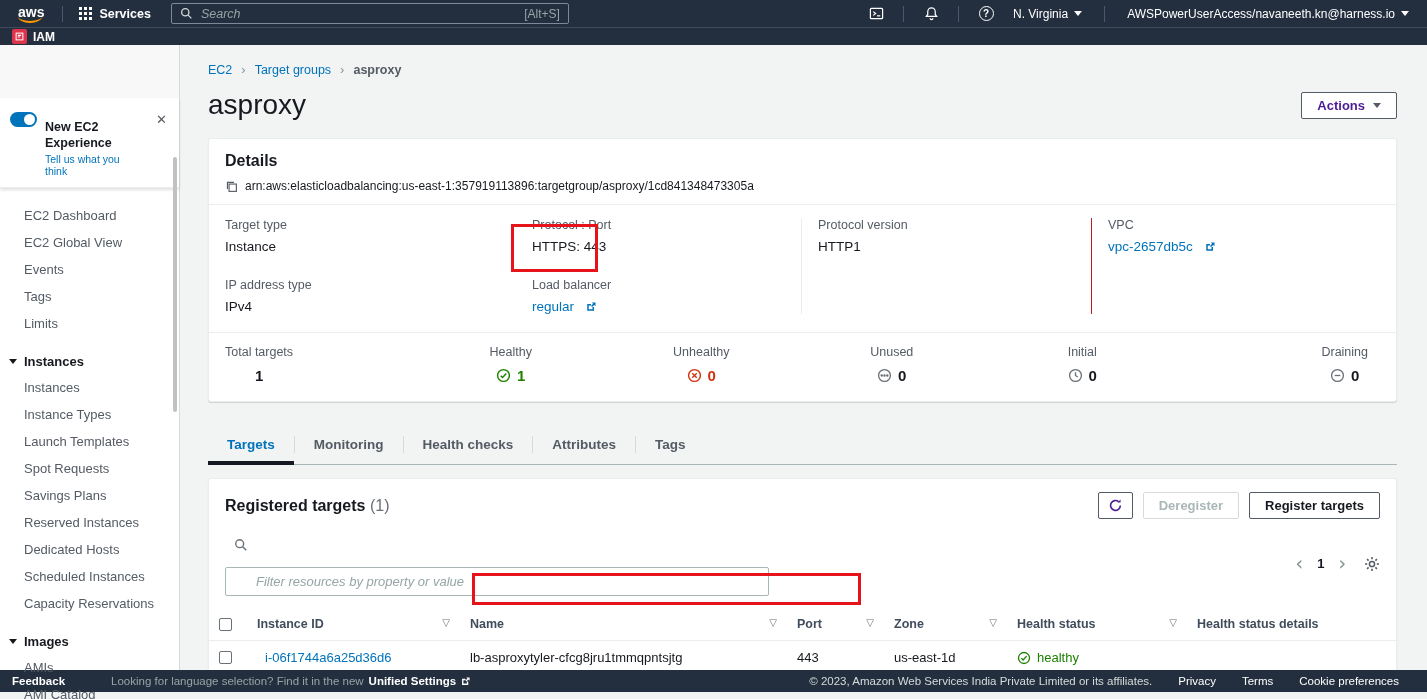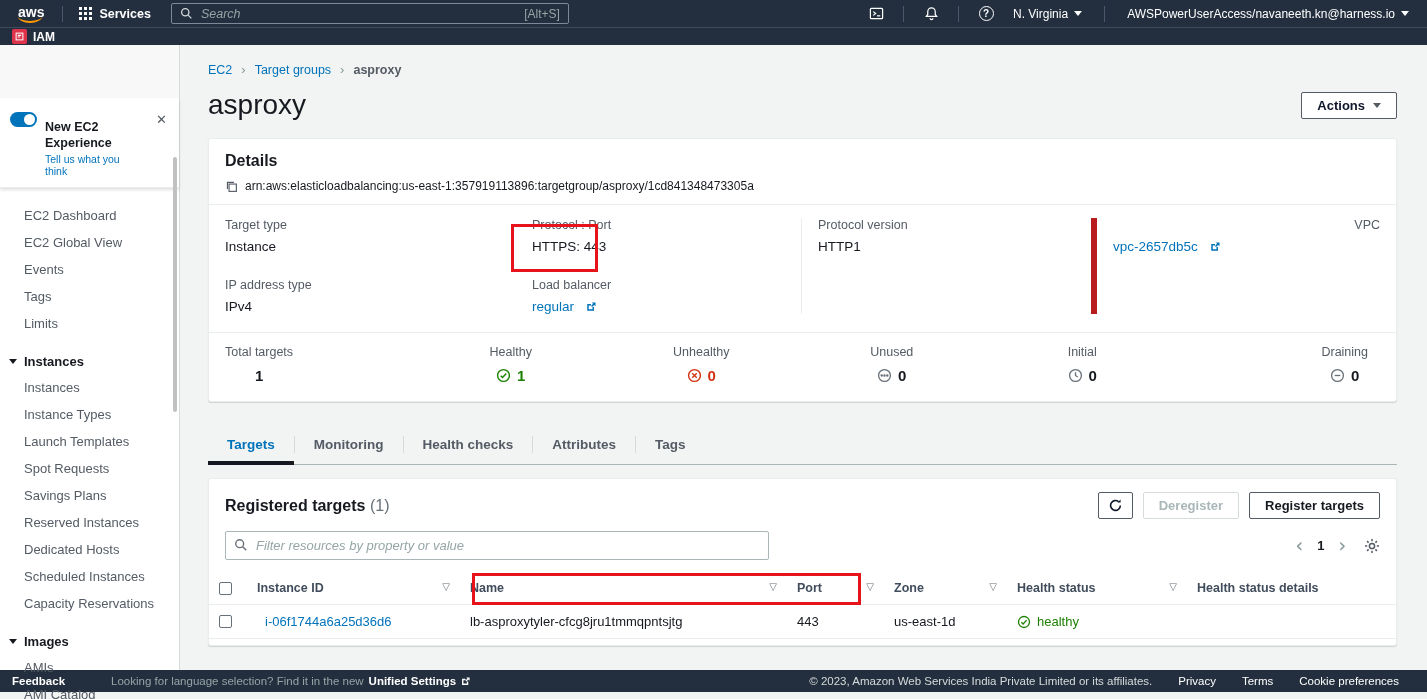--- a/index.html
+++ b/index.html
@@ -53,41 +53,41 @@
 
   
   .main { flex:1; padding:0 30px 0 28px; overflow:hidden; }
   .breadcrumb { margin-top:17px; font-size:12.5px; display:flex; align-items:center; gap:9px; }
   .bc-link { color:#0073bb; cursor:pointer; }
   .bc-sep { color:#879596; font-size:13px; }
   .bc-current { color:#545b64; font-weight:bold; }
   .title-row { display:flex; align-items:center; justify-content:space-between; margin-top:12px; }
   .page-title { font-size:28px; font-weight:400; color:#16191f; }
   .btn { display:inline-flex; align-items:center; gap:8px; background:#fff; border:1px solid #545b64; border-radius:2px;
-    font-size:13px; font-weight:bold; color:#0f172a; padding:5px 15px; cursor:pointer; font-family:"Liberation Sans",sans-serif; }
+    font-size:13px; font-weight:bold; color:#4c1d95; padding:5px 15px; cursor:pointer; font-family:"Liberation Sans",sans-serif; }
   .btn .caret-dark { width:0; height:0; border-left:4px solid transparent; border-right:4px solid transparent; border-top:5px solid #545b64; }
   .btn.primary-outline { color:#16191f; border-color:#545b64; }
   .btn.disabled { color:#aab7b8; border-color:#d5dbdb; cursor:default; }
   .btn.icon-only { padding:5px 9px; }
 
   
   .card { background:#fff; border:1px solid #eaeded; border-radius:3px; box-shadow:0 1px 1px rgba(0,28,36,0.15); }
   .details-card { margin-top:17px; }
   .card-head { padding:13px 16px 11px; }
   .card-title { font-size:16px; font-weight:bold; color:#16191f; }
   .card-title .count { font-weight:400; color:#687078; }
   .arn-row { display:flex; align-items:center; gap:7px; margin-top:9px; font-size:12px; color:#16191f; }
   .arn-row svg { color:#545b64; flex:none; }
   .hr { border-top:1px solid #eaeded; }
   .fields { display:flex; padding:13px 0 18px; }
   .fcol { padding:0 16px; }
   .fcol1 { width:307px; }
   .fcol2 { width:285px; }
   .fcol3 { width:290px; border-left:1px solid #eaeded; }
-  .fcol4 { flex:1; border-left:6px solid #b91c1c;text-align:right; }
+  .fcol4 { flex:1; border-left:1px solid #b91c1c; }
   .field { margin-bottom:24px; }
   .field:last-child { margin-bottom:0; }
   .flabel { font-size:12.5px; color:#545b64; }
   .fvalue { font-size:13.5px; color:#16191f; margin-top:7px; }
   .fvalue.link { color:#0073bb; display:flex; align-items:center; gap:11px; cursor:pointer; }
   .fvalue.link svg { color:#0073bb; }
 
   .stats { border-top:1px solid #eaeded; display:flex; padding:12px 0 17px; }
   .scol { flex:1; display:flex; justify-content:center; }
   .scol.first { justify-content:flex-start; padding-left:16px; }
@@ -108,21 +108,21 @@
   .tab.active::after { content:""; position:absolute; left:0; right:0; bottom:-1px; height:4px; background:#16191f; }
   .tab-sep { width:1px; background:#d5dbdb; margin:8px 0 11px; }
 
   
   .targets-card { margin-top:13px; padding-bottom:6px; }
   .tc-head { display:flex; align-items:center; justify-content:space-between; padding:13px 16px 12px; }
   .tc-actions { display:flex; align-items:center; gap:10px; }
   .filter-row { display:flex; align-items:center; padding:0 16px 12px; }
   .filter-box { position:relative; width:544px; }
   .filter-box input { width:100%; height:29px; border:1px solid #aab7b8; border-radius:2px; padding:0 10px 0 30px;
-    font-size:13px; font-style:italic; color:#16191f; outline:none; font-family:"Liberation Sans",sans-serif; }
+    font-size:13px; font-style:italic; color:#16191f; outline:none; font-family:"Liberation Sans",sans-serif;margin-top:36px; }
   .filter-box input::placeholder { color:#95a5a6; }
   .filter-box .mag { position:absolute; left:9px; top:7px; color:#687078; }
   .pager { margin-left:auto; display:flex; align-items:center; gap:14px; color:#687078; }
   .pg-chev { font-size:19px; line-height:1; cursor:pointer; color:#879596; font-family:"DejaVu Sans",sans-serif; }
   .pg-num { font-size:13px; font-weight:bold; color:#16191f; }
   .pg-gear { color:#545b64; cursor:pointer; display:flex; margin-left:4px; }
 
   table.tg { width:100%; border-collapse:collapse; table-layout:fixed; }
   .tg th { text-align:left; font-size:12.5px; font-weight:bold; color:#414d5c; padding:9px 10px;
     border-bottom:1px solid #eaeded; }

